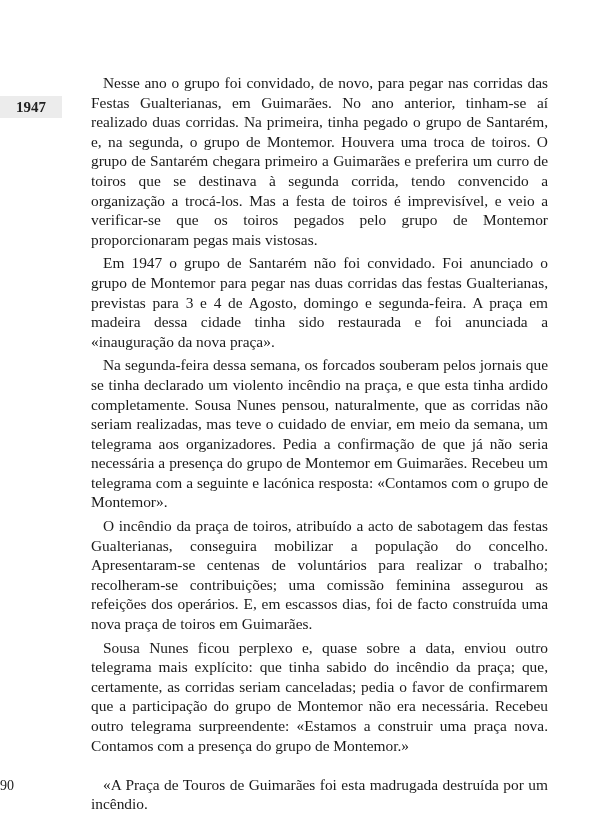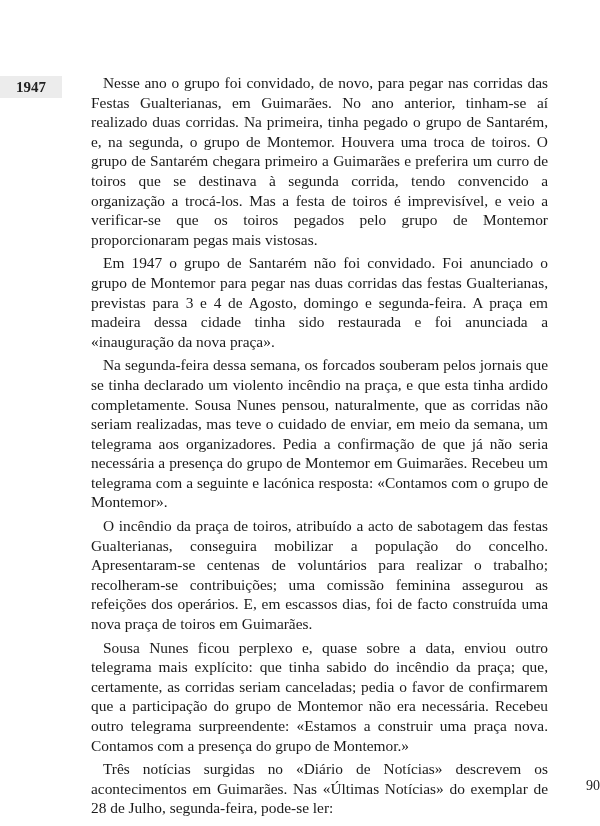--- a/index.html
+++ b/index.html
@@ -1,36 +1,35 @@
 <!DOCTYPE html>
 <html><head>
 <meta charset="utf-8">
 <style>
   html, body { margin: 0; padding: 0; background: #ffffff; }
   body { width: 600px; height: 826px; position: relative; overflow: hidden;
          font-family: "Liberation Serif", "DejaVu Serif", serif; color: #1a1a1a; }
-  .margin-label { position: absolute; left: 0; top: 76px; width: 62px; height: 22px;
+  .margin-label { position: absolute; left: 0; top: 96px; width: 62px; height: 22px;
                   background: #ececec; font-weight: bold; font-size: 15px;
                   line-height: 22px; text-align: center; color: #222; }
   .text { position: absolute; left: 87px; top: 69px; width: 465px;
           font-size: 15.4px; line-height: 19.6px; text-align: justify; }
   .text p { margin: 4px; text-indent: 12px; }
   .text p.quote-start { margin-top: 19.6px; }
   .page-number { position: absolute; left: 0; width: 600px; top: 778px;
-                 text-align: right; font-size: 14px; color: #222; }
+                 text-align: left; font-size: 14px; color: #222; }
 </style>
 </head>
 <body>
 
 <div class="margin-label">1947</div>
 
 <div class="text">
   <p>Nesse ano o grupo foi convidado, de novo, para pegar nas corridas das Festas Gualterianas, em Guimarães. No ano anterior, tinham-se aí realizado duas corridas. Na primeira, tinha pegado o grupo de Santarém, e, na segunda, o grupo de Montemor. Houvera uma troca de toiros. O grupo de Santarém chegara primeiro a Guimarães e preferira um curro de toiros que se destinava à segunda corrida, tendo convencido a organização a trocá-los. Mas a festa de toiros é imprevisível, e veio a verificar-se que os toiros pegados pelo grupo de Montemor proporcionaram pegas mais vistosas.</p>
   <p>Em 1947 o grupo de Santarém não foi convidado. Foi anunciado o grupo de Montemor para pegar nas duas corridas das festas Gualterianas, previstas para 3 e 4 de Agosto, domingo e segunda-feira. A praça em madeira dessa cidade tinha sido restaurada e foi anunciada a «inauguração da nova praça».</p>
   <p>Na segunda-feira dessa semana, os forcados souberam pelos jornais que se tinha declarado um violento incêndio na praça, e que esta tinha ardido completamente. Sousa Nunes pensou, naturalmente, que as corridas não seriam realizadas, mas teve o cuidado de enviar, em meio da semana, um telegrama aos organizadores. Pedia a confirmação de que já não seria necessária a presença do grupo de Montemor em Guimarães. Recebeu um telegrama com a seguinte e lacónica resposta: «Contamos com o grupo de Montemor».</p>
   <p>O incêndio da praça de toiros, atribuído a acto de sabotagem das festas Gualterianas, conseguira mobilizar a população do concelho. Apresentaram-se centenas de voluntários para realizar o trabalho; recolheram-se contribuições; uma comissão feminina assegurou as refeições dos operários. E, em escassos dias, foi de facto construída uma nova praça de toiros em Guimarães.</p>
   <p>Sousa Nunes ficou perplexo e, quase sobre a data, enviou outro telegrama mais explícito: que tinha sabido do incêndio da praça; que, certamente, as corridas seriam canceladas; pedia o favor de confirmarem que a participação do grupo de Montemor não era necessária. Recebeu outro telegrama surpreendente: «Estamos a construir uma praça nova. Contamos com a presença do grupo de Montemor.»</p>
-  <p>Três notícias surgidas no «Diário de Notícias» descrevem os acontecimentos em Guimarães. Nas «Últimas Notícias» do exemplar de 28 de Julho, segunda-feira, pode-se ler:</p>
   <p class="quote-start">«A Praça de Touros de Guimarães foi esta madrugada destruída por um incêndio.</p>
 
 </div>
 
 <div class="page-number">90</div>
 
 </body></html>

